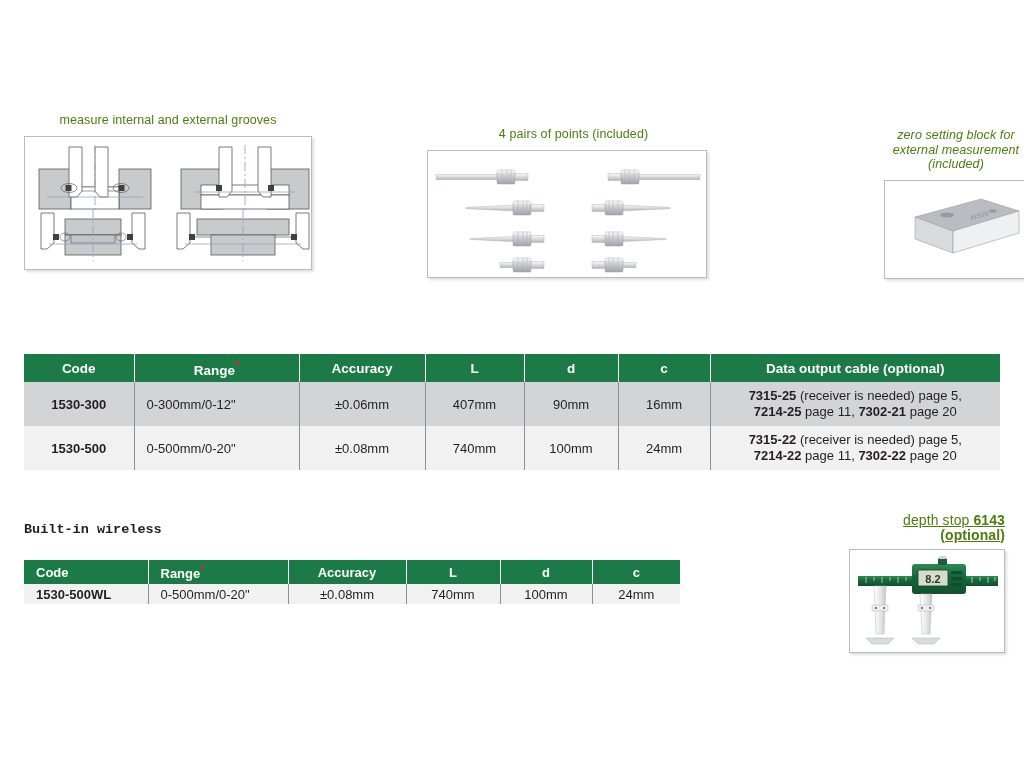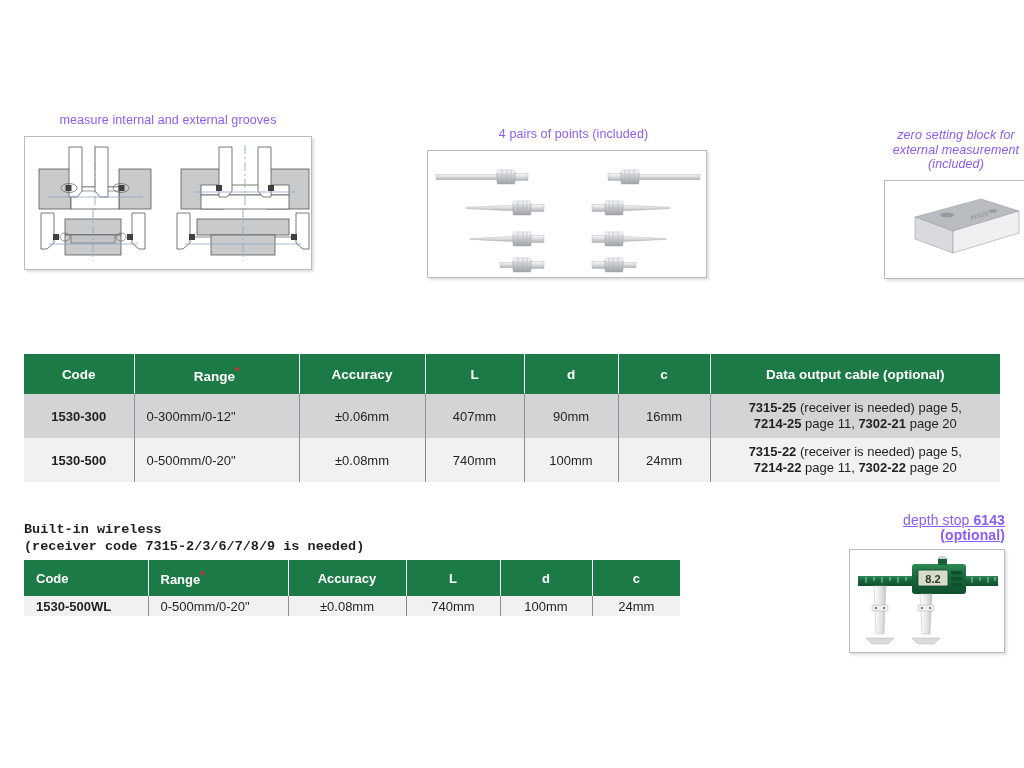--- a/index.html
+++ b/index.html
@@ -11,21 +11,21 @@
     font-family: "Liberation Sans", sans-serif;
     color: #231f20;
     overflow: hidden;
   }
   .page { position: relative; width: 1024px; height: 768px; }
 
   
   .fig-caption {
     text-align: center;
     font-size: 12.5px;
-    color: #8b5cf6;
+    color: #4d7c0f;
     line-height: 14.5px;
     letter-spacing: 0.1px;
   }
   .fig-box {
     border: 1px solid #b9bcbe;
     background: #ffffff;
     box-shadow: 1.5px 1.5px 2.5px rgba(0,0,0,0.13);
     box-sizing: border-box;
     position: relative;
     overflow: hidden;
@@ -56,21 +56,21 @@
     table-layout: fixed;
     font-size: 13px;
   }
   table.spec th {
     background: #1b7a45;
     color: #ffffff;
     font-weight: bold;
     font-size: 13.5px;
     text-align: center;
     border-right: 1px solid #ffffff;
-    padding: 8px;
+    padding: 2px;
     white-space: nowrap;
   }
   table.spec th:last-child { border-right: none; }
   table.spec td {
     text-align: center;
     border-right: 1px solid #8d9093;
     color: #231f20;
     padding: 0 2px;
   }
   table.spec td:last-child { border-right: none; }
@@ -358,21 +358,20 @@
         <td class="cable">
           <span class="b">7315-22</span><span> (receiver is needed) page 5,</span><br>
           <span class="b">7214-22</span><span> page 11, </span><span class="b">7302-22</span><span> page 20</span>
         </td>
       </tr>
     </tbody>
   </table>
 
   <div id="wireless-heading">
     <div>Built-in wireless</div>
-    <div>(receiver code 7315-2/3/6/7/8/9 is needed)</div>
   </div>
 
   <table class="spec" id="table-wl">
     <colgroup>
       <col style="width:124px">
         <col style="width:140px">
         <col style="width:118px">
       <col style="width:94px">
         <col style="width:92px">
         <col style="width:88px">

